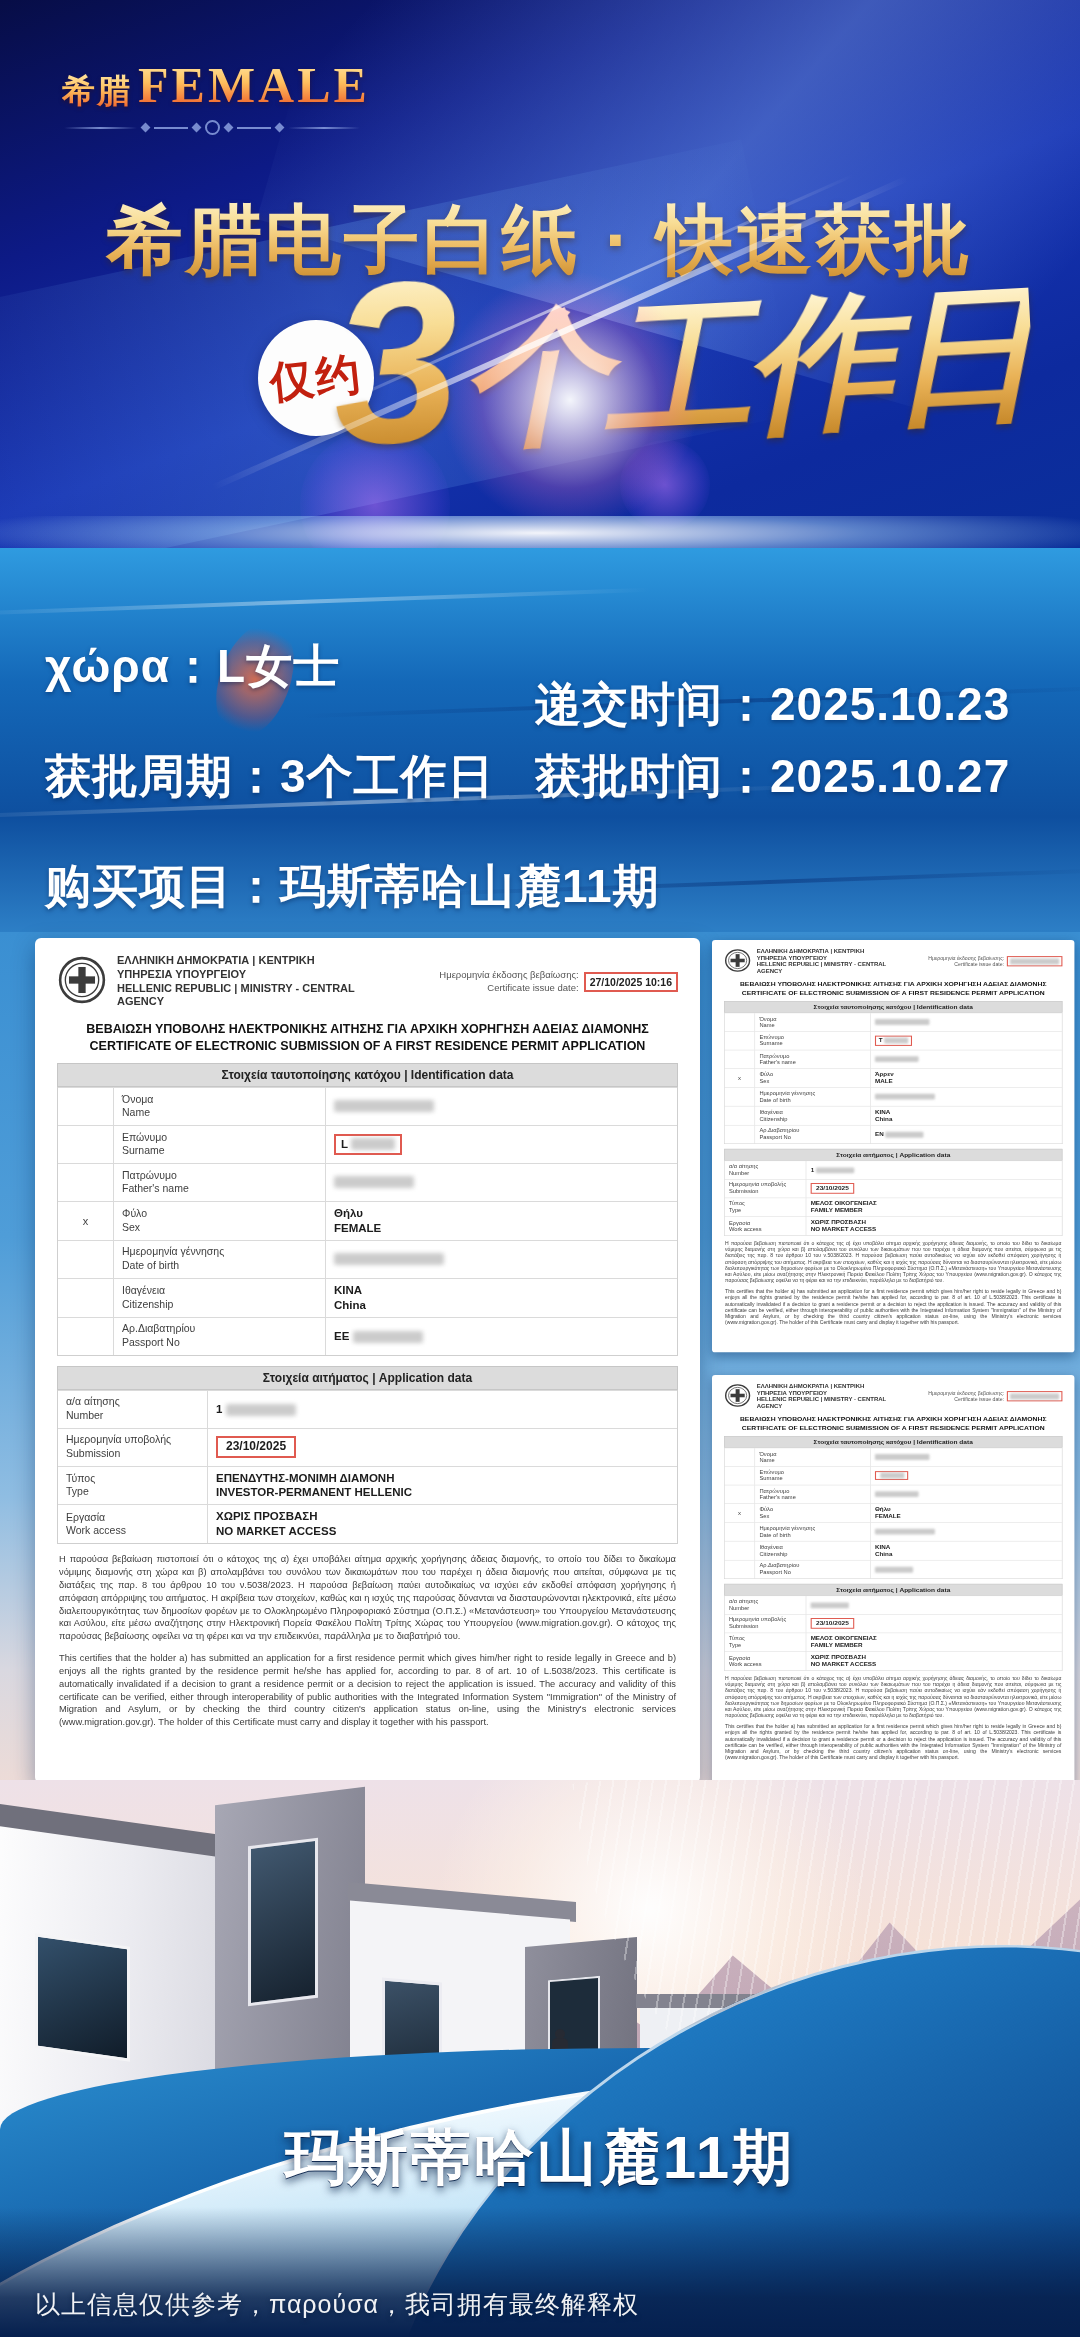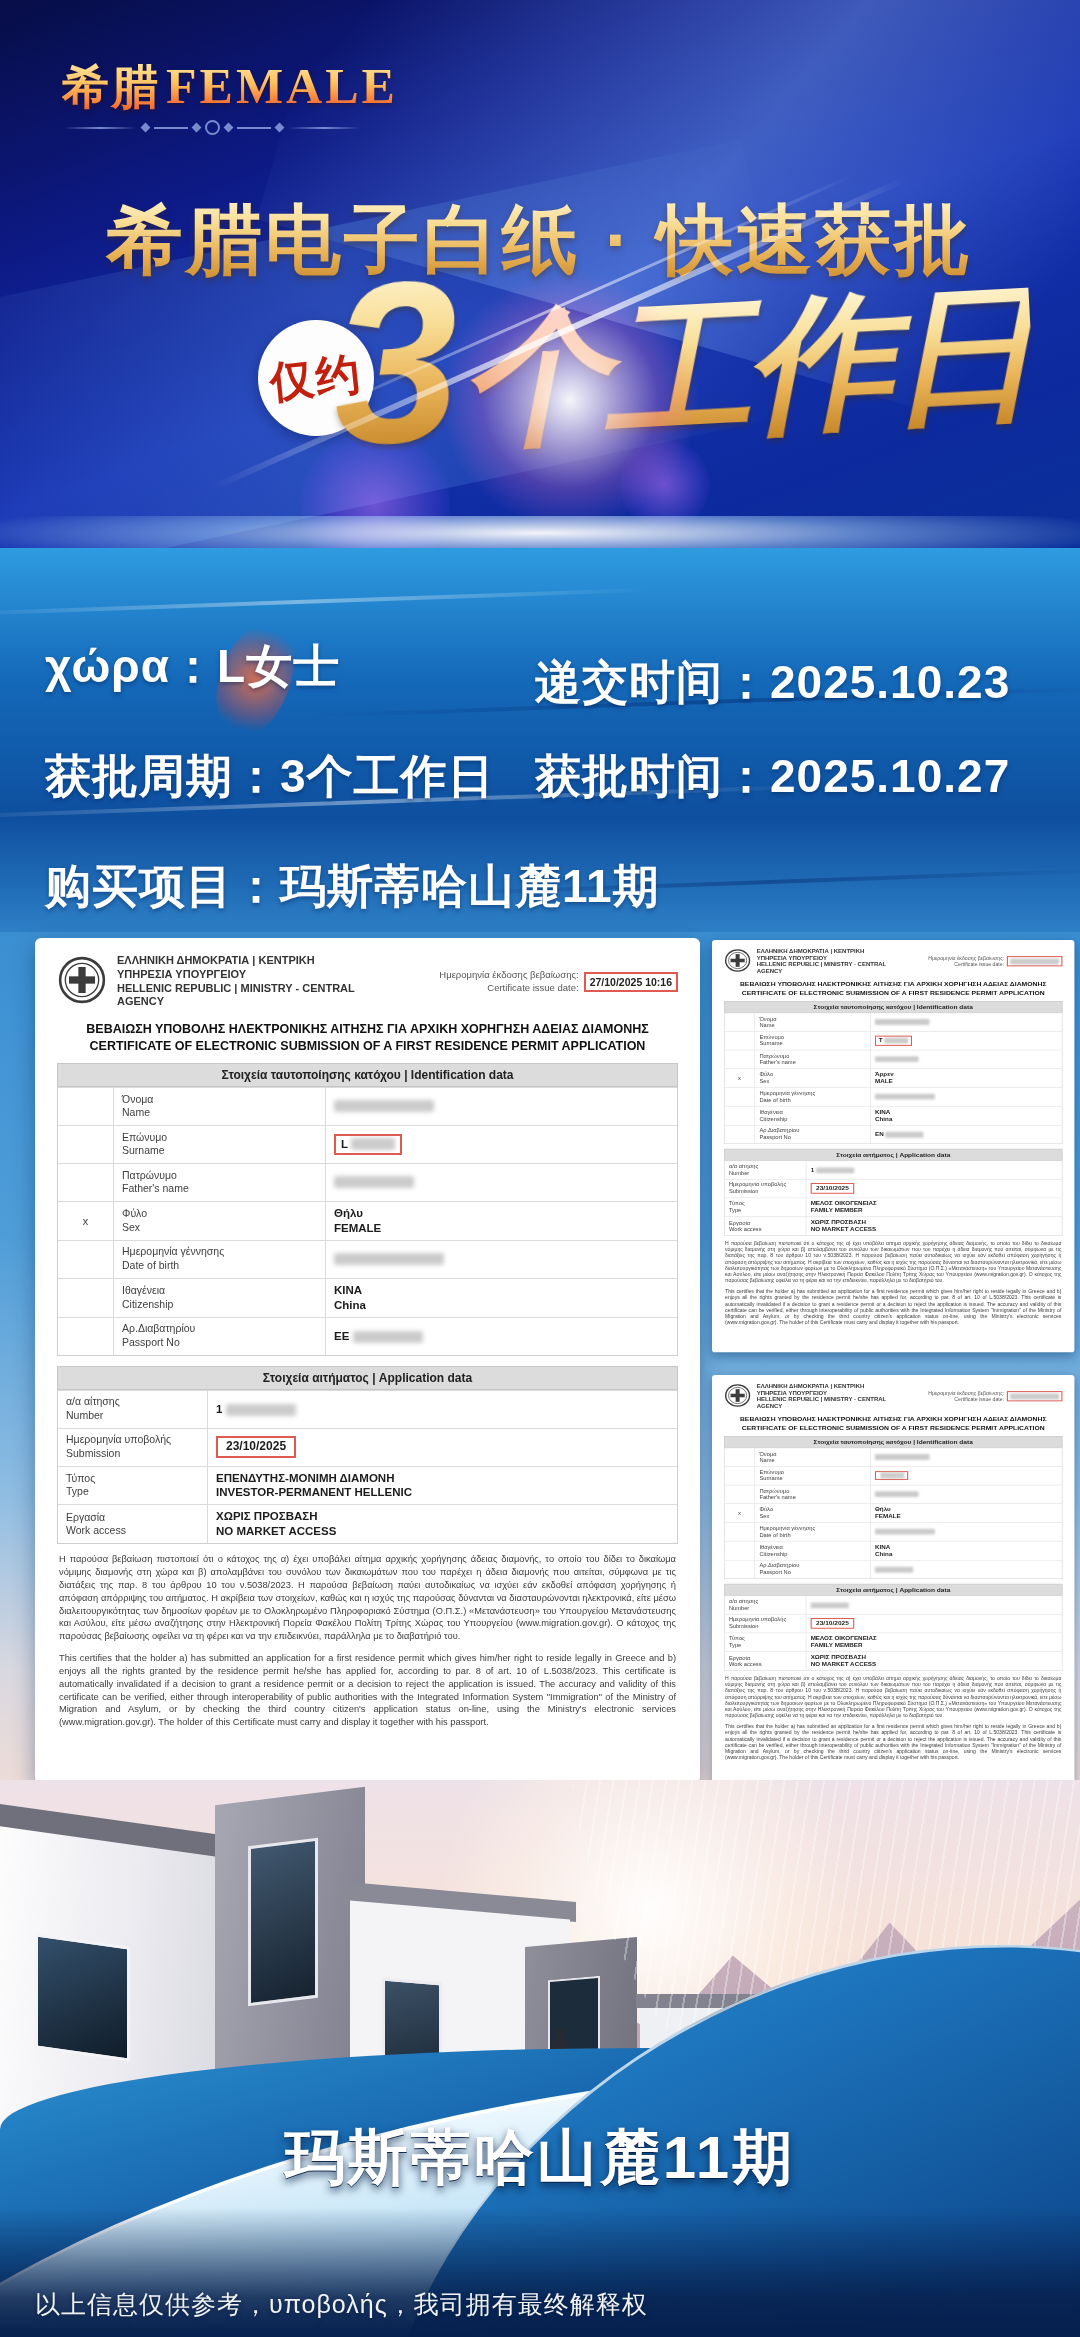--- a/index.html
+++ b/index.html
@@ -27,21 +27,21 @@
   #bk1{left:300px;top:430px;width:150px;height:150px;}
   #bk2{left:620px;top:440px;width:90px;height:90px;}
   .horizon{left:0;top:516px;width:1080px;height:34px;
     background:radial-gradient(55% 100% at 50% 50%,rgba(255,255,255,.95) 0%,rgba(185,230,255,.45) 55%,rgba(120,190,255,0) 100%);}
 
   
   #brand{left:62px;top:56px;display:flex;align-items:baseline;gap:6px;}
   .logo-grad{background:linear-gradient(180deg,#ffeaa9 5%,#ffc05e 45%,#f0612c 88%);
     -webkit-background-clip:text;background-clip:text;color:transparent;
     filter:drop-shadow(0 2px 2px rgba(60,10,0,.45));}
-  .logo-cn{font-size:47px;font-weight:900;letter-spacing:2px;}
+  .logo-cn{font-size:33px;font-weight:900;letter-spacing:2px;}
   .logo-en{font-family:"Liberation Serif",serif;font-size:50px;font-weight:700;letter-spacing:3px;}
   #brand-divider{left:64px;top:120px;width:296px;display:flex;align-items:center;gap:5px;opacity:.8;}
   .dl{height:2px;flex:1;background:linear-gradient(90deg,transparent,#93a8e6,transparent);}
   .dseg{height:2px;width:34px;background:#93a8e6;}
   .dd{width:7px;height:7px;background:#93a8e6;transform:rotate(45deg);}
   .dc{width:15px;height:15px;border:2px solid #93a8e6;border-radius:50%;}
 
   
   .gold{background:linear-gradient(180deg,#fff6d6 0%,#f8dd95 32%,#e9b257 62%,#bd7d1e 100%);
     -webkit-background-clip:text;background-clip:text;color:transparent;
@@ -61,21 +61,21 @@
   .streak{height:4px;background:linear-gradient(90deg,transparent,rgba(255,255,255,.4),transparent);transform:rotate(-2deg);}
   .streak.dark{background:linear-gradient(90deg,transparent,rgba(4,40,110,.45),transparent);}
   #st1{left:-50px;top:600px;width:700px;}
   #st2{left:300px;top:700px;width:820px;}
   #st3{left:-80px;top:800px;width:900px;}
   #st4{left:420px;top:880px;width:700px;}
   #red-flare{left:220px;top:620px;width:70px;height:120px;border-radius:50%;
     background:radial-gradient(circle,rgba(255,110,60,.8),rgba(255,60,40,.25) 55%,transparent 75%);transform:rotate(20deg);}
   .info-text{color:#fff;font-size:46px;font-weight:800;letter-spacing:1px;white-space:nowrap;
     text-shadow:0 2px 4px rgba(3,35,85,.5);}
-  #ir1l{left:45px;top:636px;} #ir1r{left:535px;top:652px;}
+  #ir1l{left:45px;top:636px;} #ir1r{left:535px;top:674px;}
   #ir2l{left:45px;top:746px;} #ir2r{left:535px;top:746px;}
   #ir3{left:45px;top:856px;text-align:right;}
 
   
   #docs-bg{left:0;top:932px;width:1080px;height:868px;
     background:linear-gradient(180deg,#3a8fd2 0%,#4f9dd8 35%,#8fbde2 65%,#d9d8e0 85%,#f0dcd6 100%);}
 
   .cert-slot{position:absolute;}
   #cert-main{left:35px;top:938px;width:665px;}
   #cert-side-a{left:712px;top:940px;width:665px;transform:scale(.545,.488);transform-origin:top left;}
@@ -722,14 +722,14 @@
     <div class="person" id="p2"></div>
     <div class="person" id="p3"></div>
     <div class="gstripe"></div>
     <div class="wave-base"></div>
     <div class="wave-light"></div>
     <div class="wave-dark-right"></div>
     <div class="wave-foot"></div>
   </div>
 
   <div class="abs" id="project-banner">玛斯蒂哈山麓11期</div>
-  <div class="abs" id="footer-text">以上信息仅供参考，υποβολής，我司拥有最终解释权</div>
+  <div class="abs" id="footer-text">以上信息仅供参考，παρούσα，我司拥有最终解释权</div>
 </div>
 
 </body></html>

